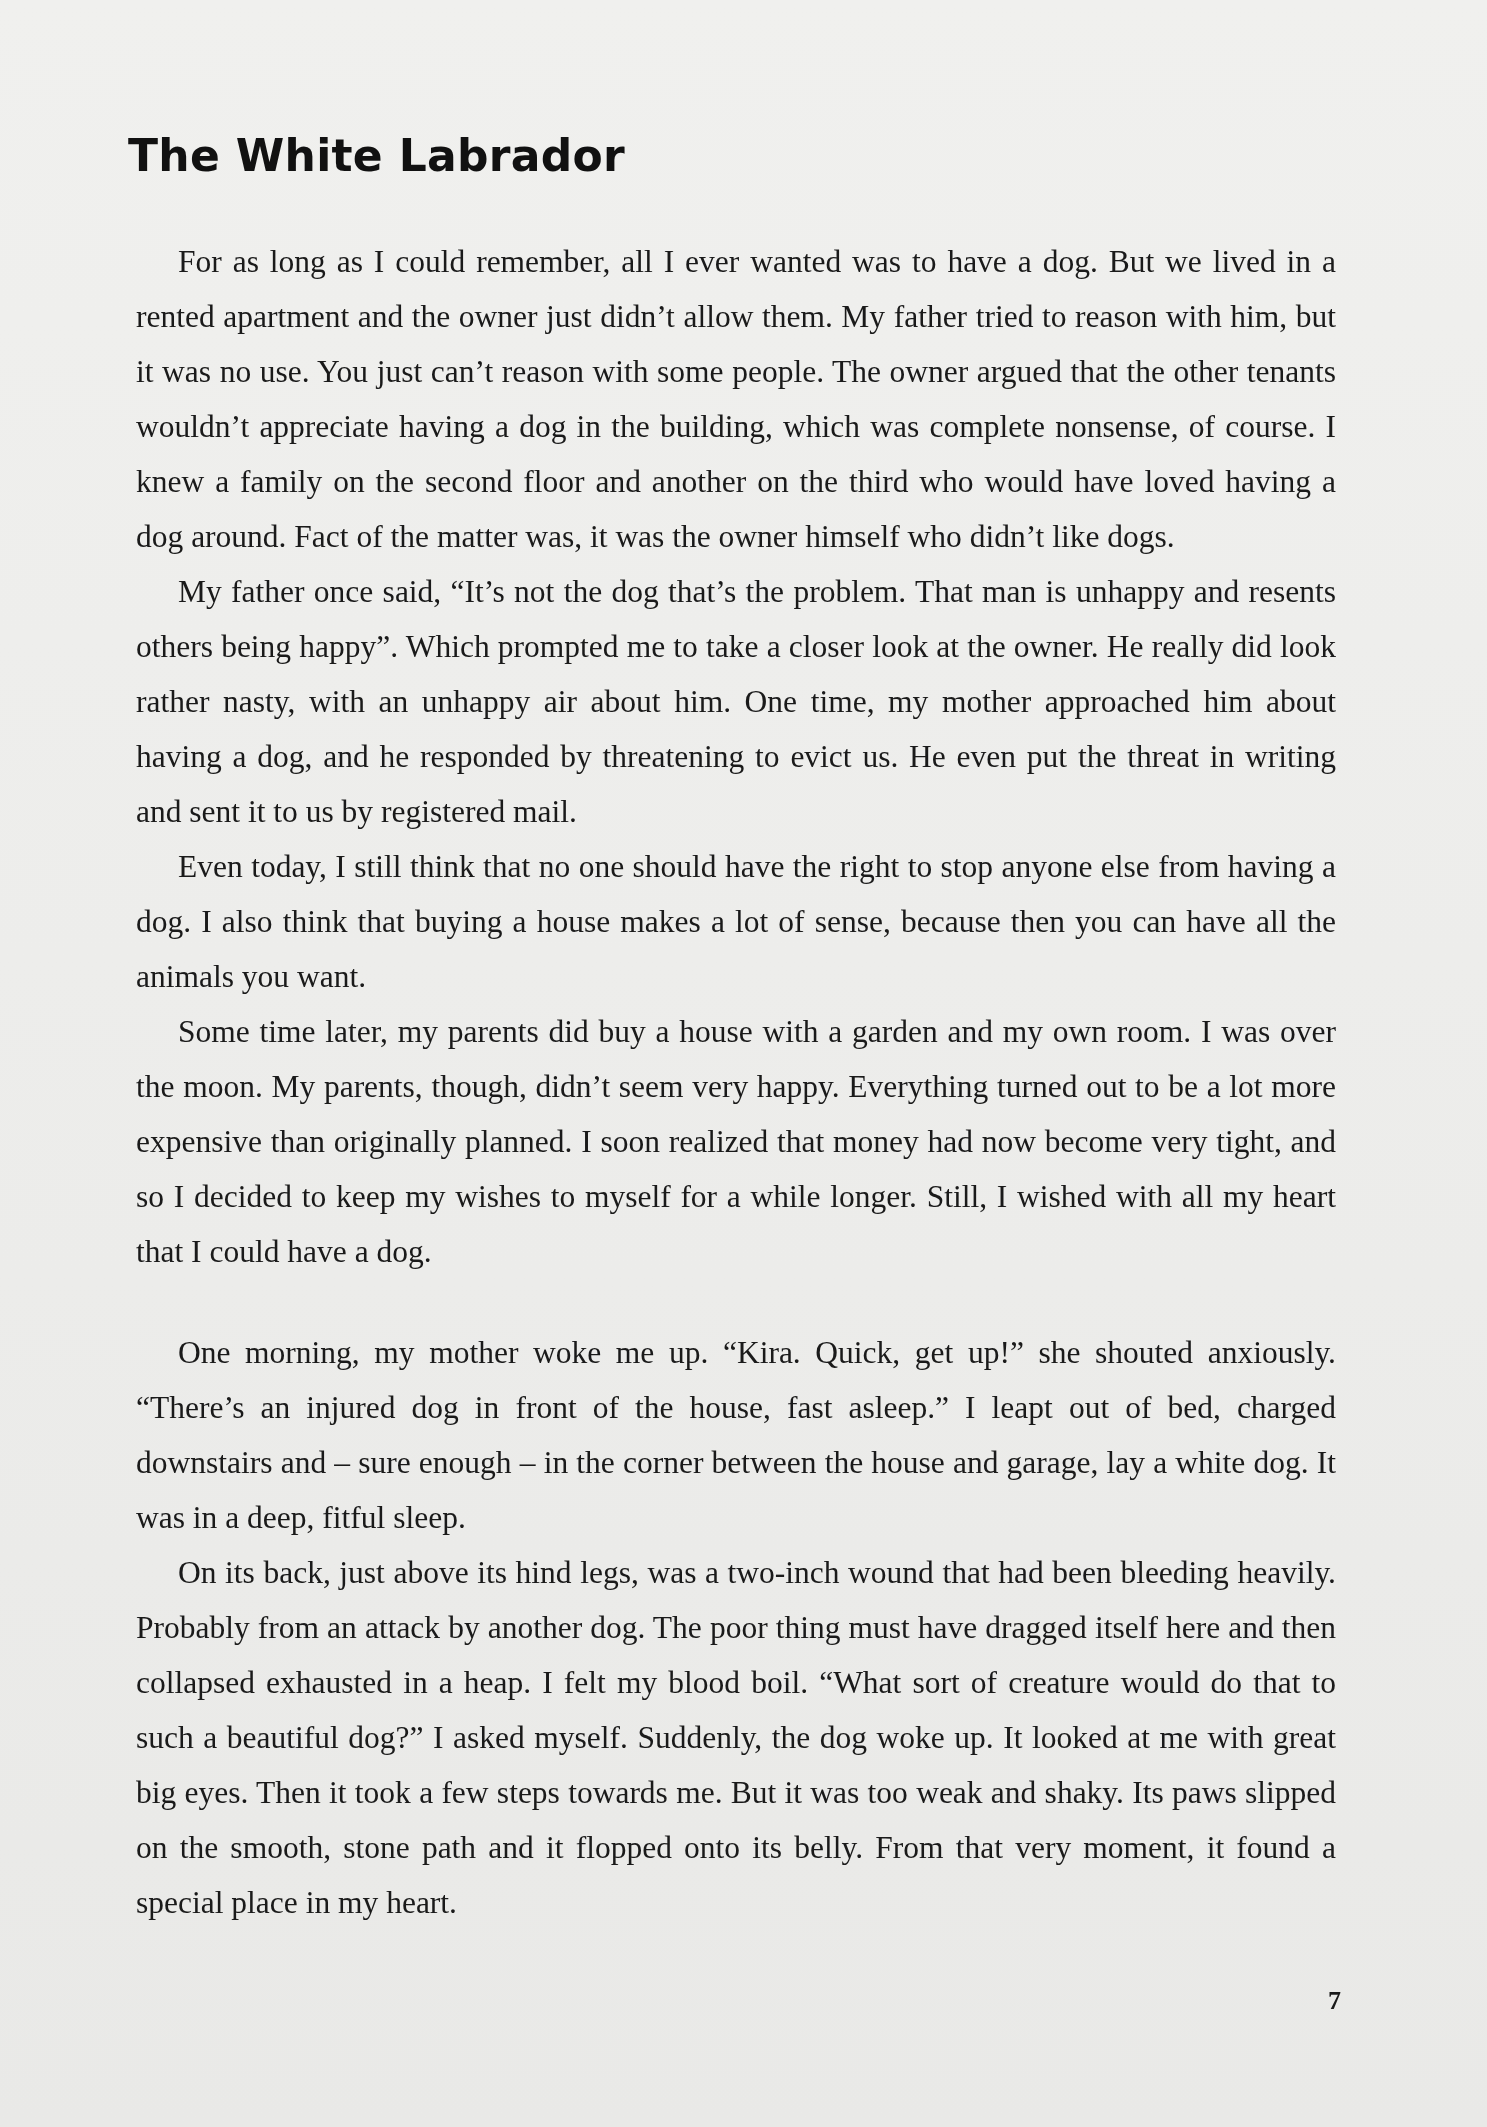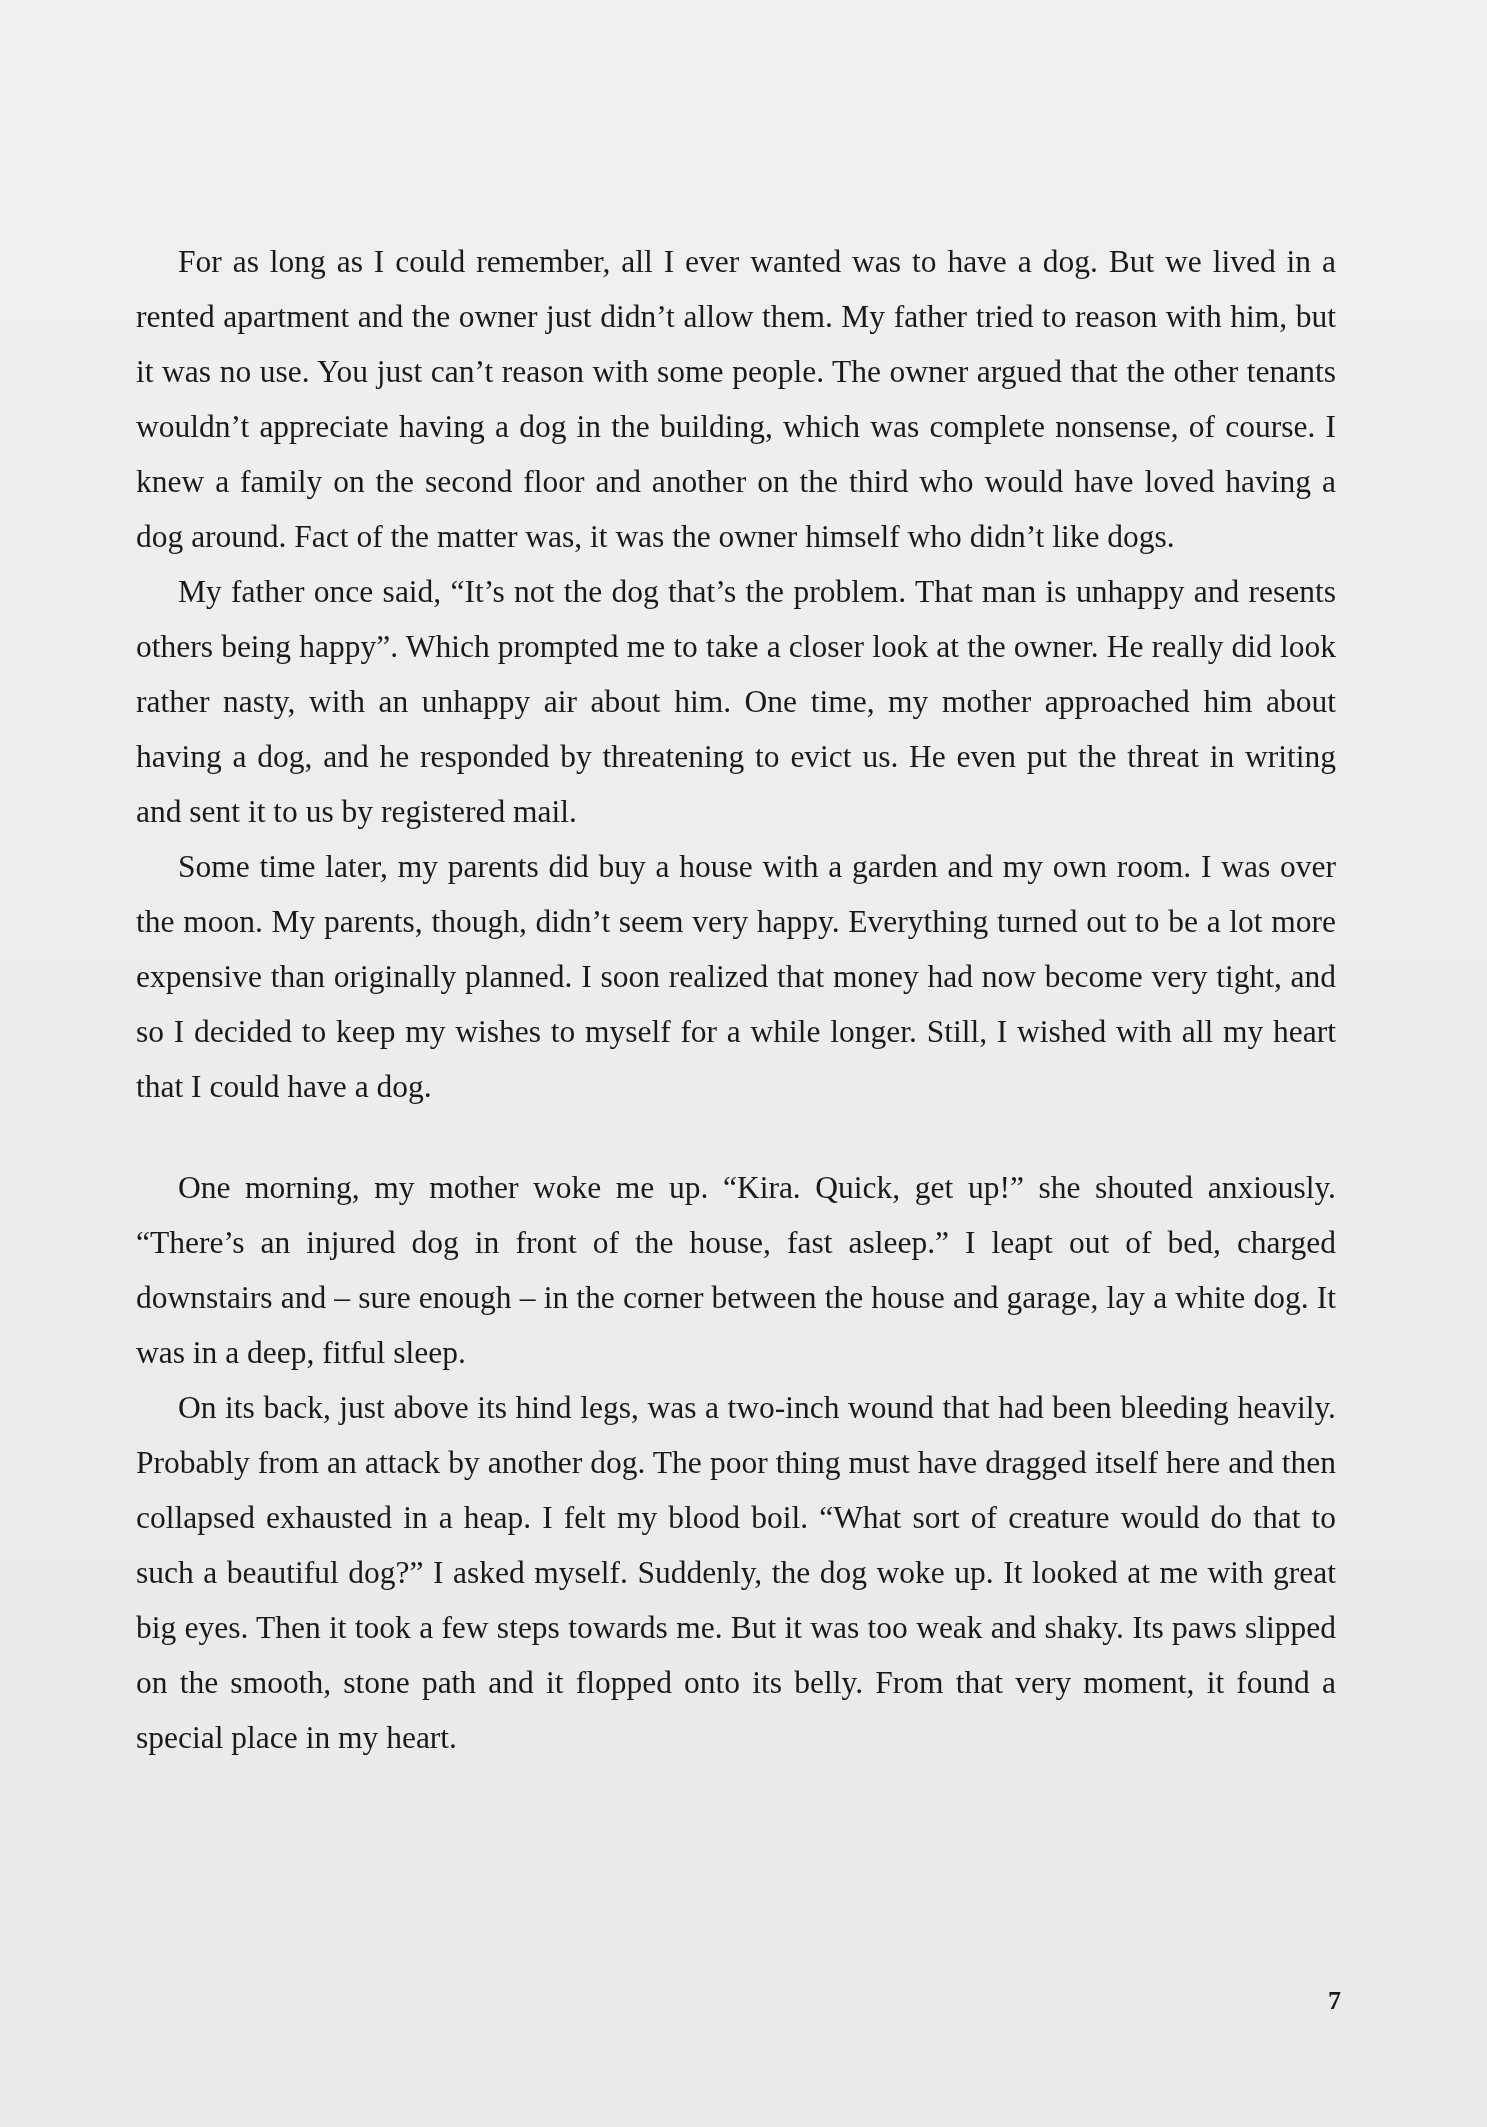--- a/index.html
+++ b/index.html
@@ -57,23 +57,25 @@
       font-family: "Liberation Serif", serif;
       font-weight: bold;
       font-size: 26px;
       color: #1a1a1a;
     }
   </style>
 </head>
 <body>
 
 <div class="page">
+  <h1 class="chapter-title">The White Labrador</h1>
 
   <div class="body-text">
     <p>For as long as I could remember, all I ever wanted was to have a dog. But we lived in a rented apartment and the owner just didn’t allow them. My father tried to reason with him, but it was no use. You just can’t reason with some people. The owner argued that the other tenants wouldn’t appreciate having a dog in the building, which was complete nonsense, of course. I knew a fam­ily on the second floor and another on the third who would have loved hav­ing a dog around. Fact of the matter was, it was the owner himself who didn’t like dogs.</p>
     <p>My father once said, “It’s not the dog that’s the problem. That man is unhappy and resents others being happy”. Which prompted me to take a closer look at the owner. He really did look rather nasty, with an unhappy air about him. One time, my mother approached him about having a dog, and he responded by threatening to evict us. He even put the threat in writing and sent it to us by registered mail.</p>
+    <p>Even today, I still think that no one should have the right to stop anyone else from having a dog. I also think that buying a house makes a lot of sense, because then you can have all the animals you want.</p>
     <p>Some time later, my parents did buy a house with a garden and my own room. I was over the moon. My parents, though, didn’t seem very happy. Everything turned out to be a lot more expensive than originally planned. I soon realized that money had now become very tight, and so I decided to keep my wishes to myself for a while longer. Still, I wished with all my heart that I could have a dog.</p>
     <p class="section-start">One morning, my mother woke me up. “Kira. Quick, get up!” she shouted anxiously. “There’s an injured dog in front of the house, fast asleep.” I leapt out of bed, charged downstairs and – sure enough – in the corner between the house and garage, lay a white dog. It was in a deep, fitful sleep.</p>
     <p>On its back, just above its hind legs, was a two-inch wound that had been bleeding heavily. Probably from an attack by another dog. The poor thing must have dragged itself here and then collapsed exhausted in a heap. I felt my blood boil. “What sort of creature would do that to such a beautiful dog?” I asked myself. Suddenly, the dog woke up. It looked at me with great big eyes. Then it took a few steps towards me. But it was too weak and shaky. Its paws slipped on the smooth, stone path and it flopped onto its belly. From that very moment, it found a special place in my heart.</p>
   </div>
 
   <div class="page-number">7</div>
 </div>
 
 </body></html>

